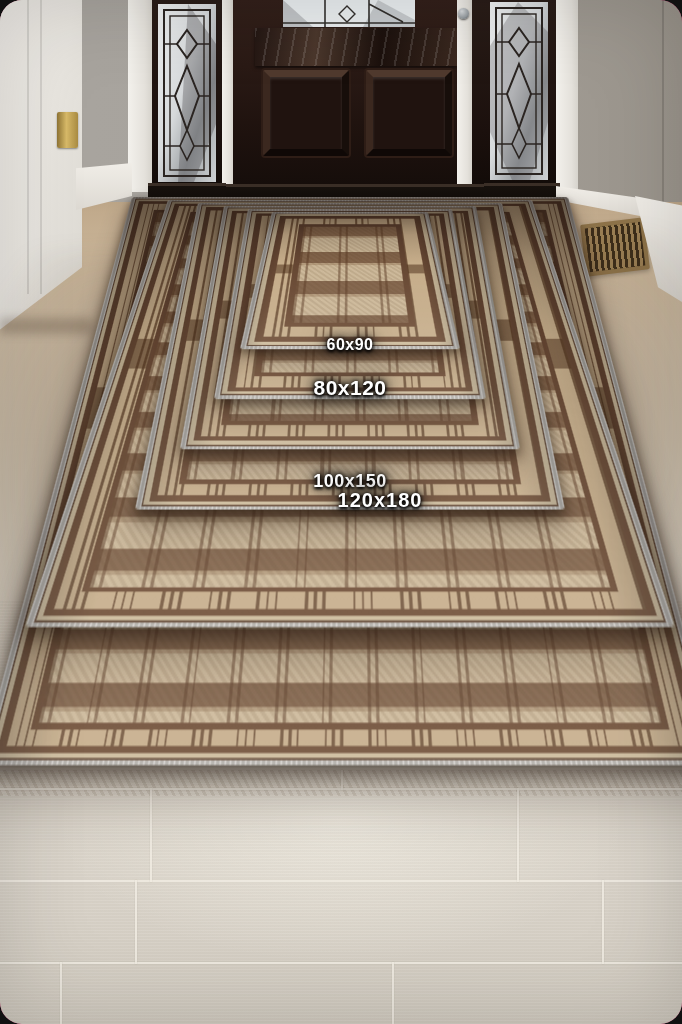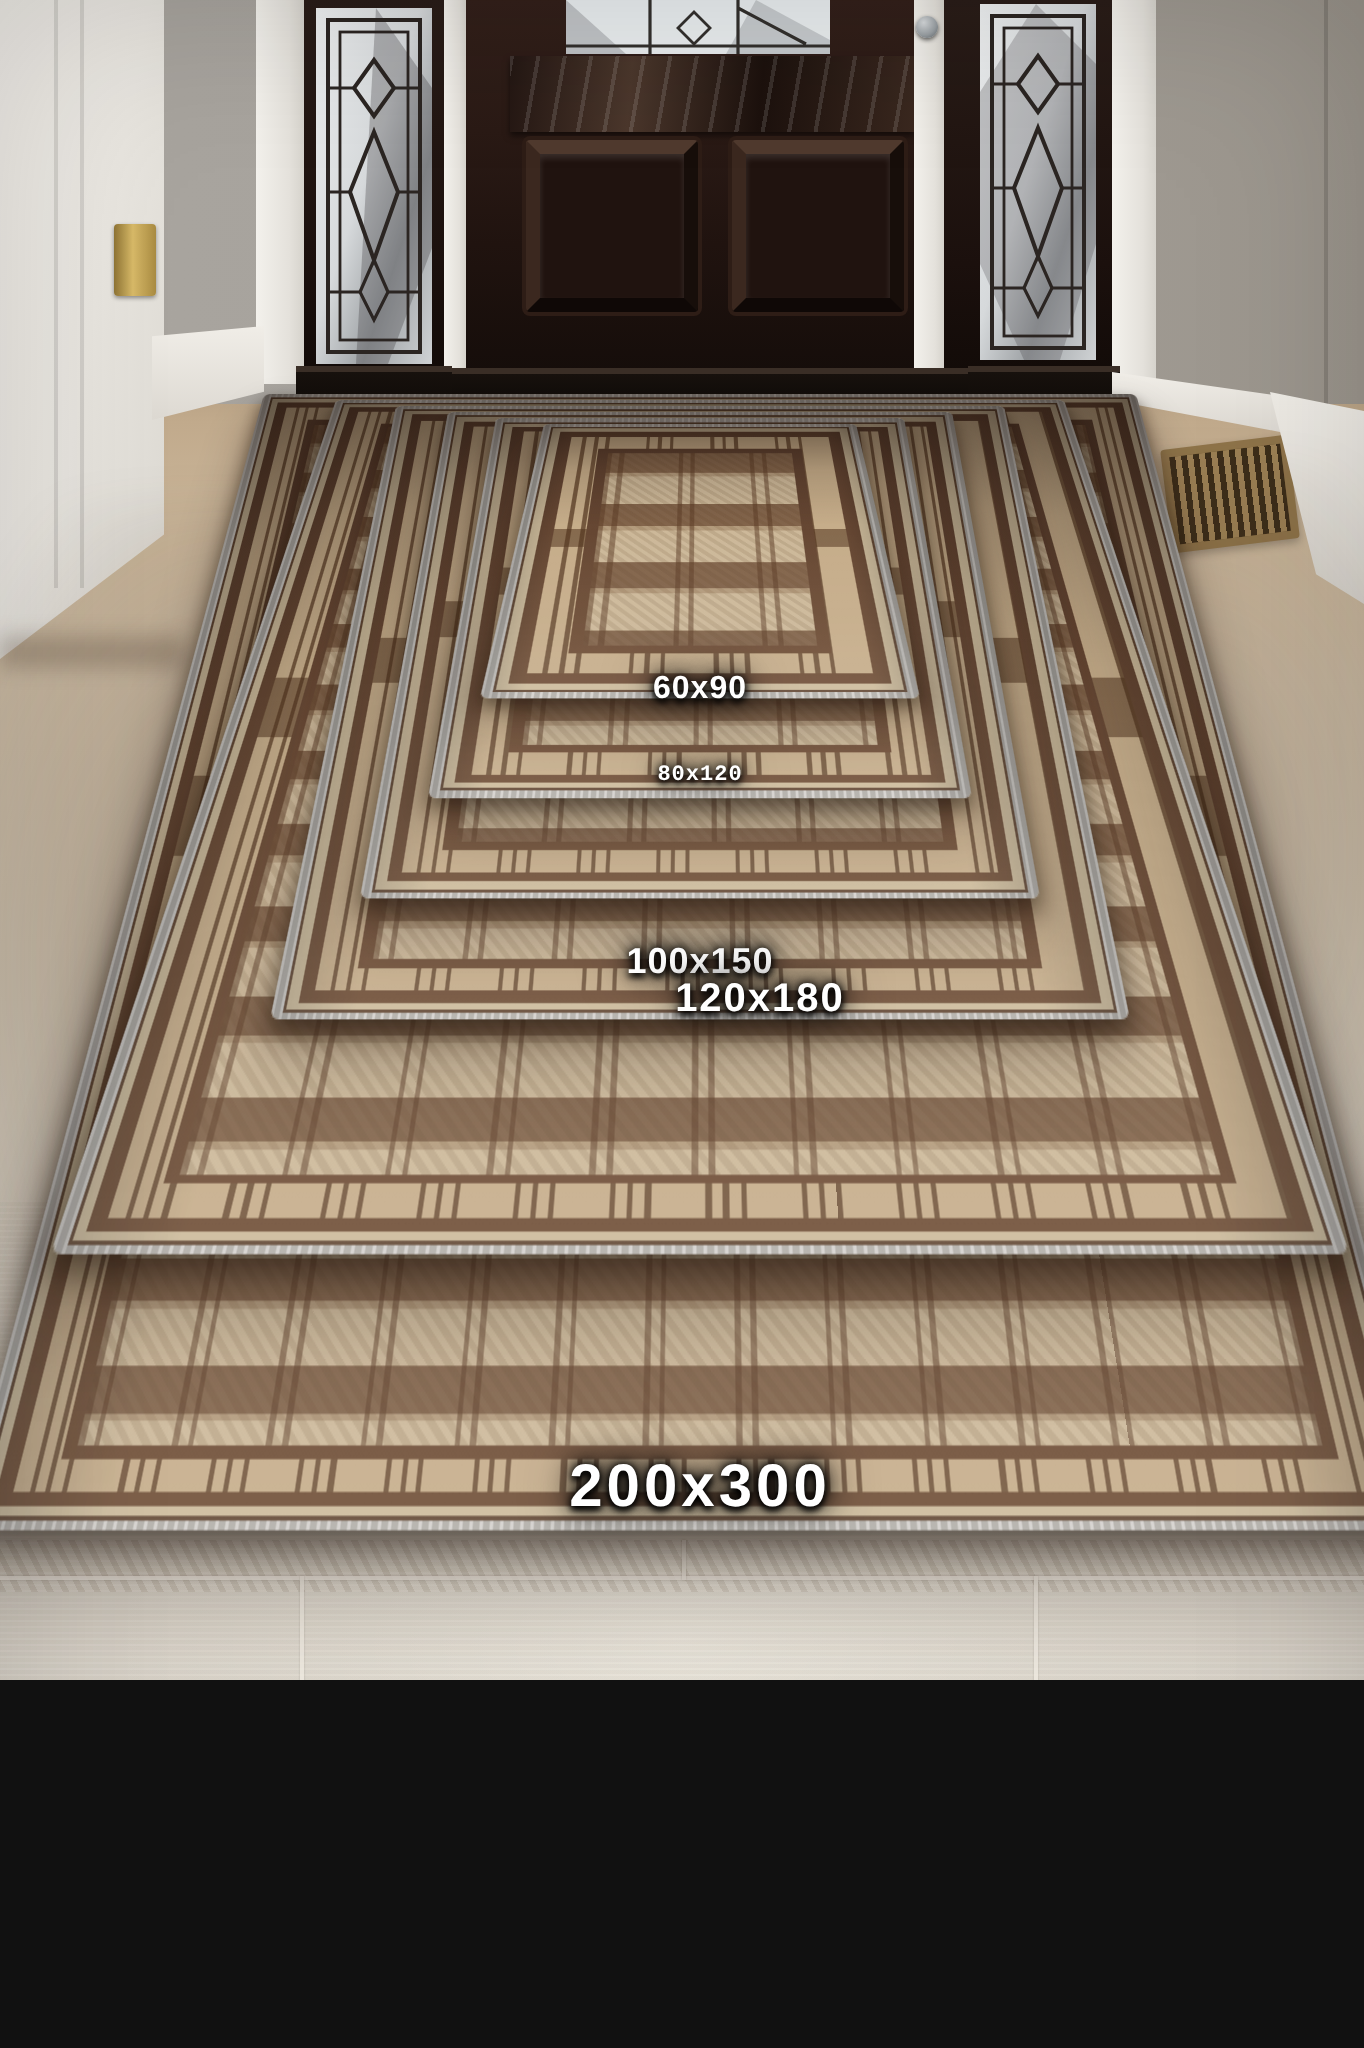--- a/index.html
+++ b/index.html
@@ -1,16 +1,16 @@
 <!DOCTYPE html>
 <html><head>
 <meta charset="utf-8">
 <style>
   html,body{margin:0;padding:0;background:#111;}
-  #photo{position:relative;width:682px;height:840px;overflow:hidden;background:#be185d;font-family:"Liberation Sans",sans-serif;}
+  #photo{position:relative;width:682px;height:1024px;overflow:hidden;background:#be185d;font-family:"Liberation Sans",sans-serif;border-radius:22px;}
   .abs{position:absolute;}
 
   
   #floor{left:0;top:183px;width:682px;height:841px;z-index:1;
     background:
       radial-gradient(ellipse 60% 24% at 50% 76%, rgba(255,252,242,.45), rgba(255,252,242,0) 70%),
       linear-gradient(180deg,#b29b7e 0px,#c1aa8c 28px,#cab69a 80px,#cfbfa8 160px,#d4c8b5 290px,#d9d1c3 430px,#dcd6cb 560px,#dad4ca 700px,#d3cdc2 841px);}
   #floor-grain{left:0;top:600px;width:682px;height:424px;z-index:1;opacity:.5;
     background:repeating-linear-gradient(180deg,rgba(255,255,255,.06) 0 1px,rgba(120,110,95,.08) 1px 3px);}
   #floor-chevron{left:0;top:770px;width:682px;height:26px;z-index:1;opacity:.5;
@@ -90,21 +90,21 @@
   #r5{left:168px;top:200px;width:364px;height:331px;--u:2.3px;--v:1.38px;transform:perspective(520px) rotateX(43.7deg);z-index:5;}
   #r4{left:198px;top:203px;width:304px;height:265px;--u:2.5px;--v:1.45px;transform:perspective(520px) rotateX(35.1deg);z-index:6;}
   #r3{left:224px;top:206px;width:252px;height:225px;--u:2.5px;--v:1.5px;transform:perspective(520px) rotateX(36.8deg);z-index:7;}
   #r2{left:248px;top:209px;width:204px;height:193px;--u:2.55px;--v:1.6px;transform:perspective(520px) rotateX(42.4deg);z-index:8;}
   #r1{left:272px;top:212px;width:156px;height:180px;--u:2.6px;--v:2.0px;transform:perspective(520px) rotateX(57.3deg);z-index:9;}
 
   
   .szlabel{position:absolute;left:350px;transform:translate(-50%,-50%);z-index:20;color:#fff;font-weight:bold;white-space:nowrap;
     text-shadow:0 0 4px #000,0 0 9px #000,0 0 16px rgba(0,0,0,.95),0 2px 3px #000,0 0 26px rgba(0,0,0,.8);}
   #l1{top:345px;font-size:16px;letter-spacing:.5px;}
-  #l2{top:388px;font-size:11px;letter-spacing:.5px;font-family:Liberation Mono, monospace;}
+  #l2{top:388px;font-size:21px;letter-spacing:.5px;}
   #l3{top:433px;font-size:18px;letter-spacing:.5px;margin-top:48px;}
   #l4{top:500px;font-size:20px;letter-spacing:1px;margin-left:30px;}
   #l5{top:613px;font-size:25px;letter-spacing:1px;}
   #l6{top:744px;font-size:30px;letter-spacing:2px;}
   #vignette{left:0;top:0;width:682px;height:1024px;z-index:30;pointer-events:none;
     box-shadow:inset 0 0 90px rgba(0,0,0,.16);}
 </style>
 </head>
 <body>
 
@@ -275,16 +275,15 @@
             </div>
           </div>
         </div>
       </div>
   </div>
 
   <div id="l1" class="szlabel">60x90</div>
   <div id="l2" class="szlabel">80x120</div>
   <div id="l3" class="szlabel">100x150</div>
   <div id="l4" class="szlabel">120x180</div>
-  <div id="l6" class="szlabel">200x300</div>
 
   <div id="vignette" class="abs"></div>
 </div>
 
 </body></html>

